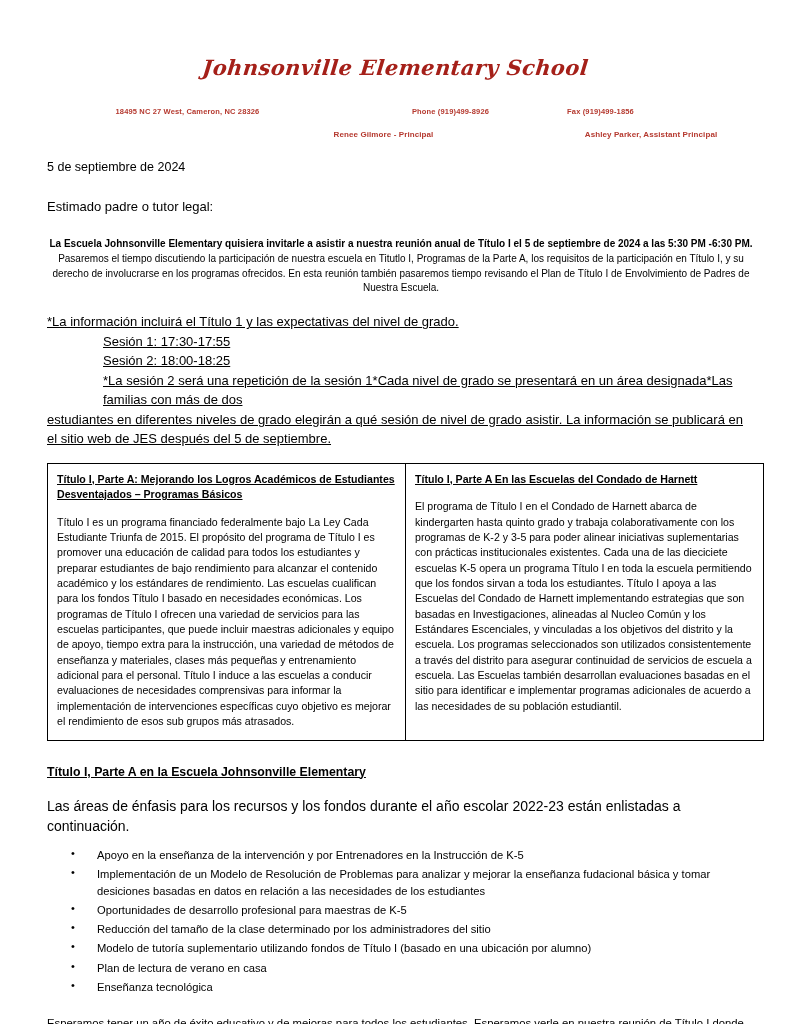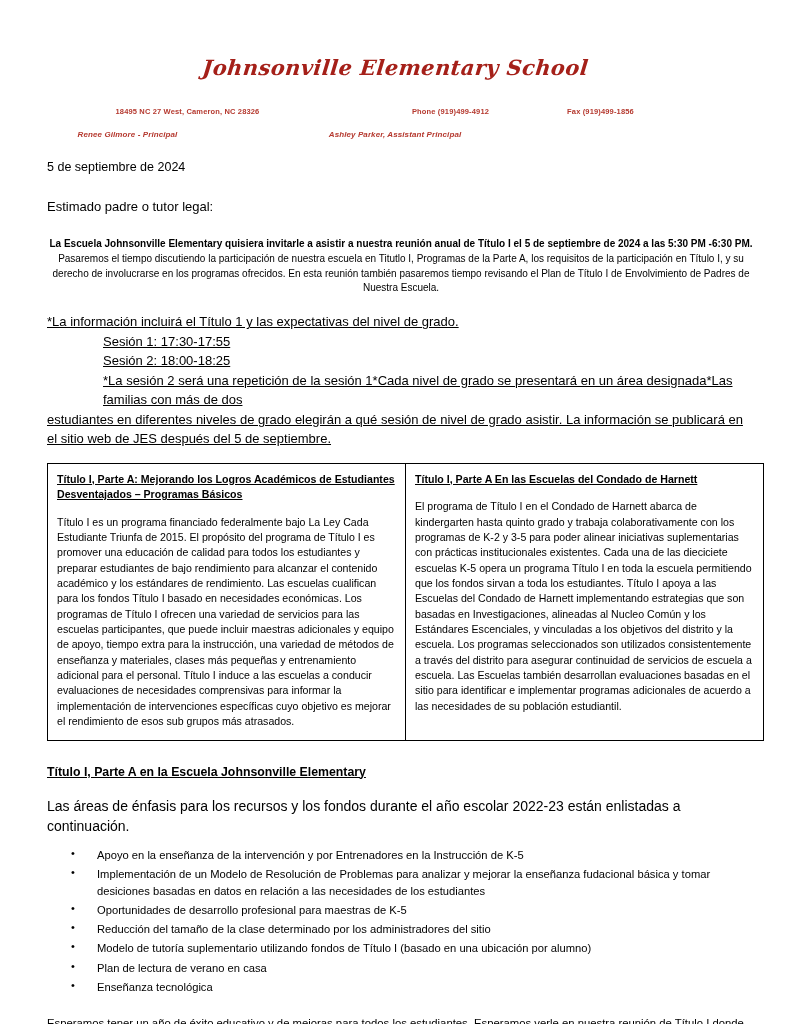--- a/index.html
+++ b/index.html
@@ -48,27 +48,26 @@
     font-weight: 600;
     letter-spacing: 0.15px;
   }
   .contact-address { width: 260px; text-align: left; }
   .contact-phone   { width: 150px; text-align: center; }
   .contact-fax     { width: 150px; text-align: center; }
 
   .principal-row {
     margin-top: 14px;
     display: flex;
-    justify-content: flex-start;
+    justify-content: flex-end;
     align-items: baseline;
     color: #b5392f;
     font-size: 8px;
     font-weight: 700;
     letter-spacing: 0.1px;
-    font-style: italic;
   }
   .principal-main { width: 255px; text-align: center; }
   .principal-asst { width: 280px; text-align: center; }
 
   
   .body-wrap {
     padding: 0 36px 12px 47px;
     margin-top: 21px;
   }
   .date-line {
@@ -163,21 +162,21 @@
 </head>
 <body>
 
 <div class="page">
 
   <div class="letterhead">
     <div class="school-name">Johnsonville Elementary School</div>
 
     <div class="contact-row">
       <span class="contact-address">18495 NC 27 West, Cameron, NC 28326</span>
-      <span class="contact-phone">Phone (919)499-4912</span>
+      <span class="contact-phone">Phone (919)499-8926</span>
       <span class="contact-fax">Fax (919)499-1856</span>
     </div>
 
     <div class="principal-row">
       <span class="principal-main">Renee Gilmore - Principal</span>
       <span class="principal-asst">Ashley Parker, Assistant Principal</span>
     </div>
   </div>
 
   <div class="body-wrap">

